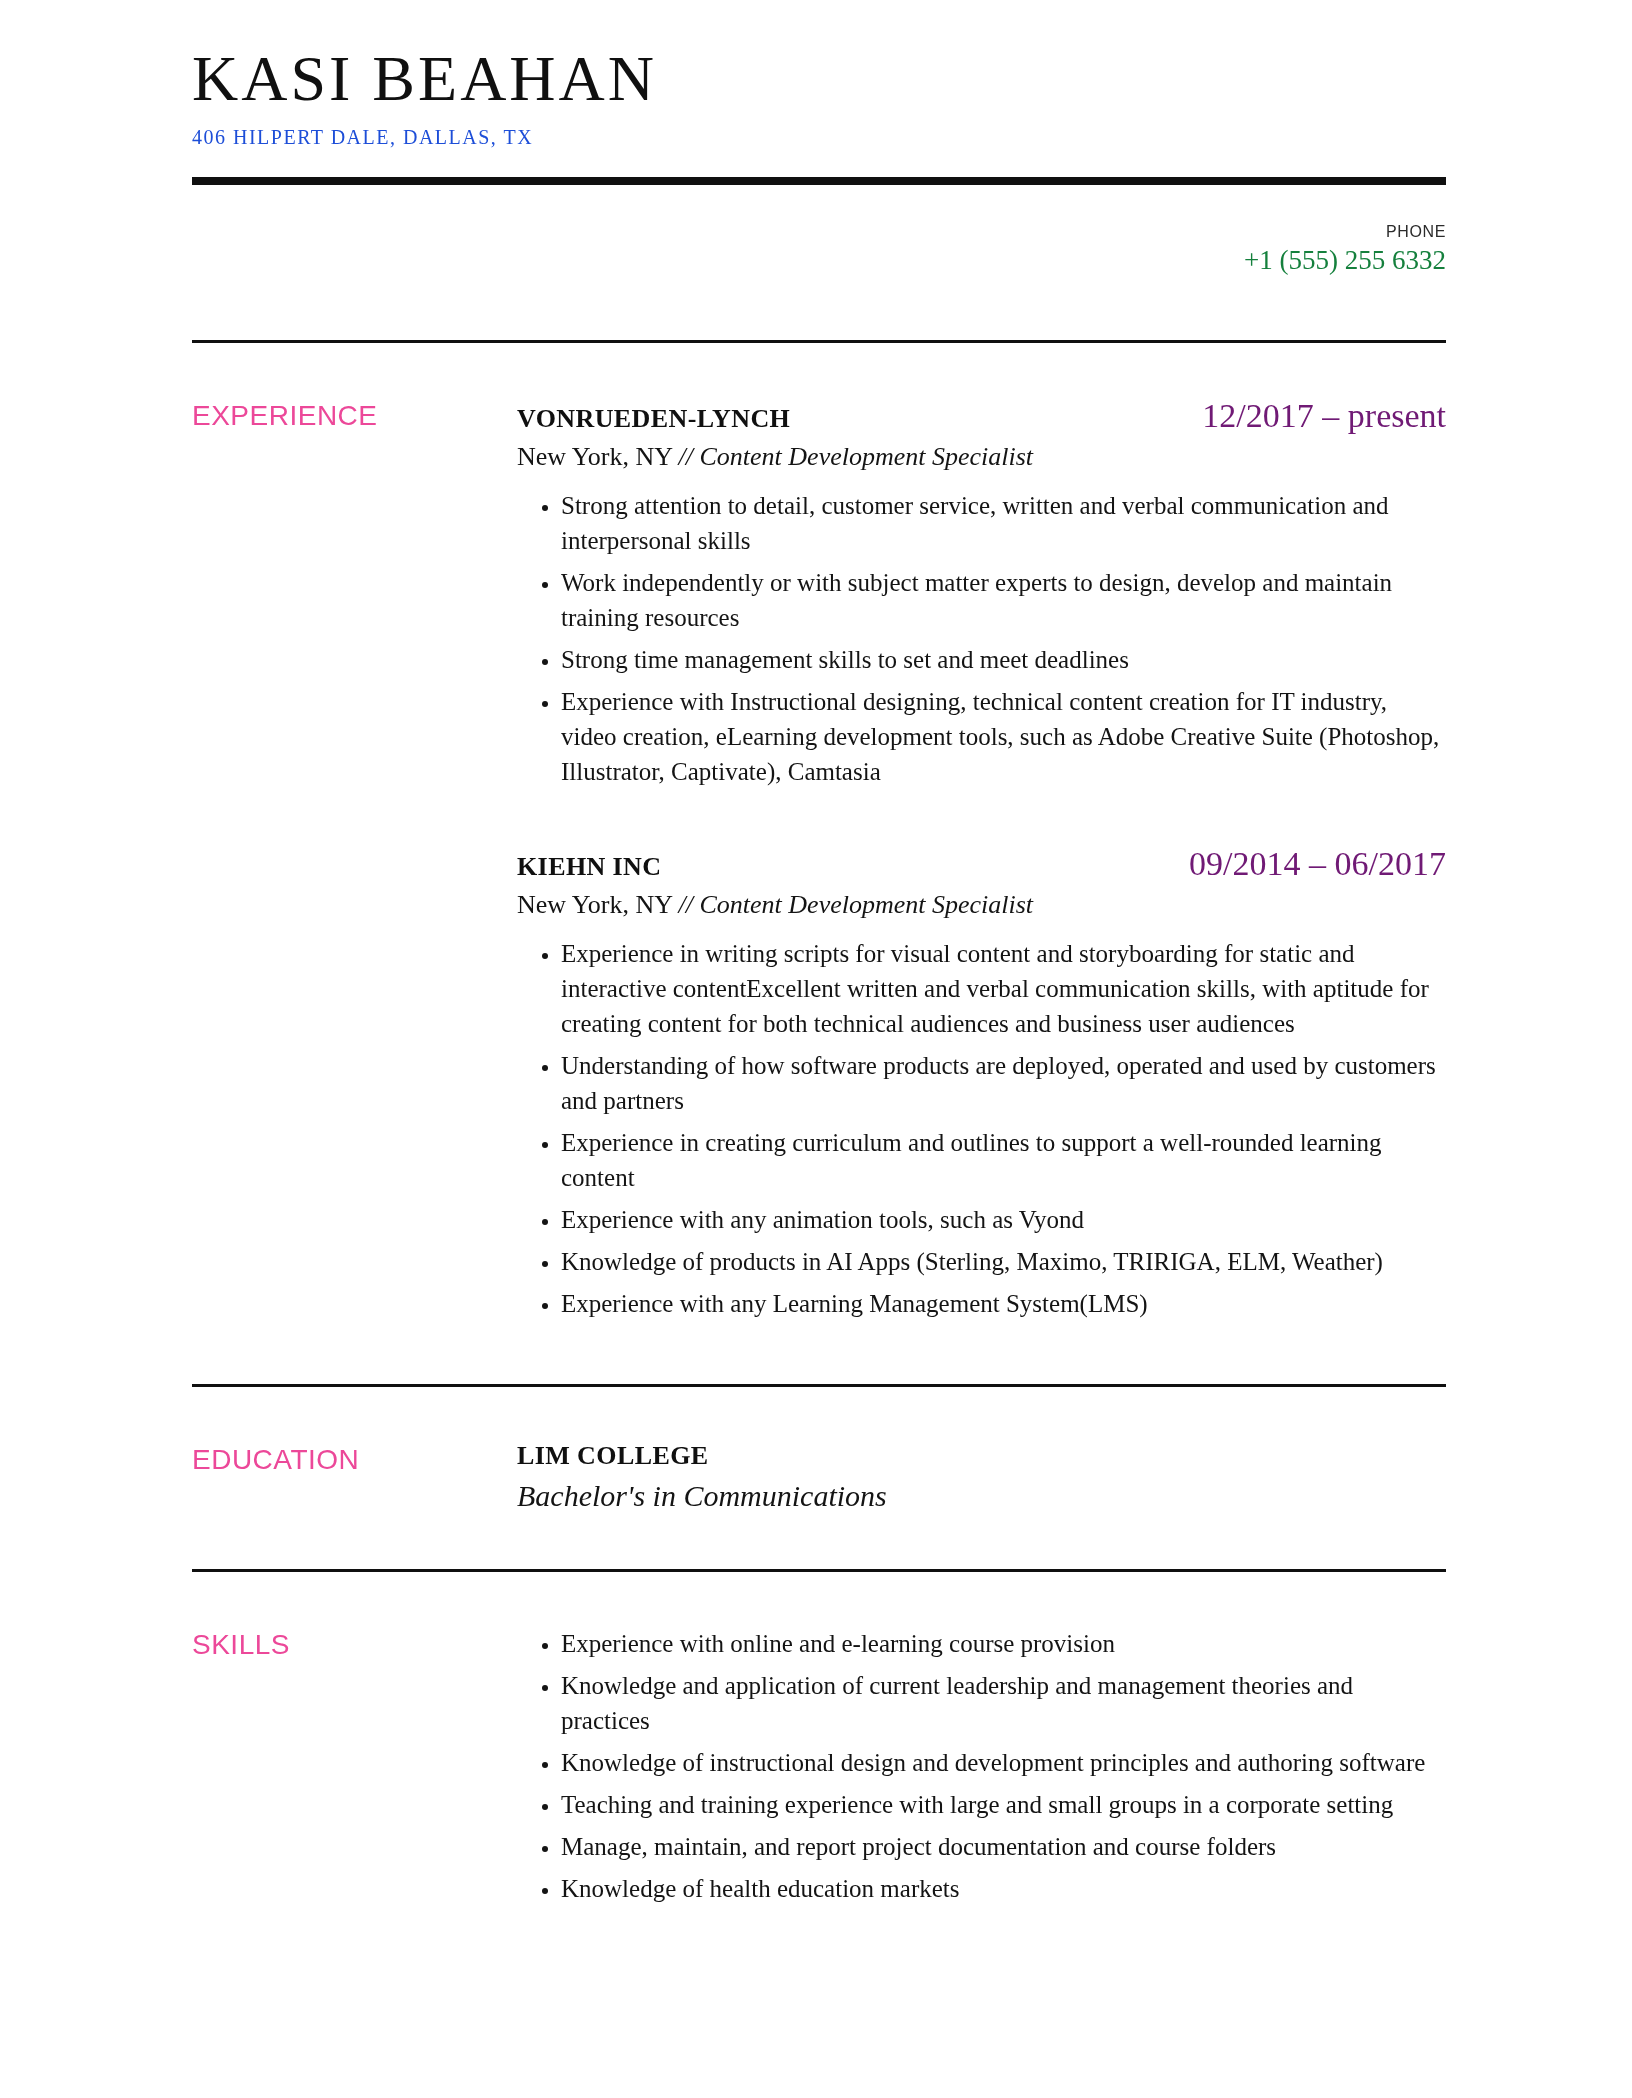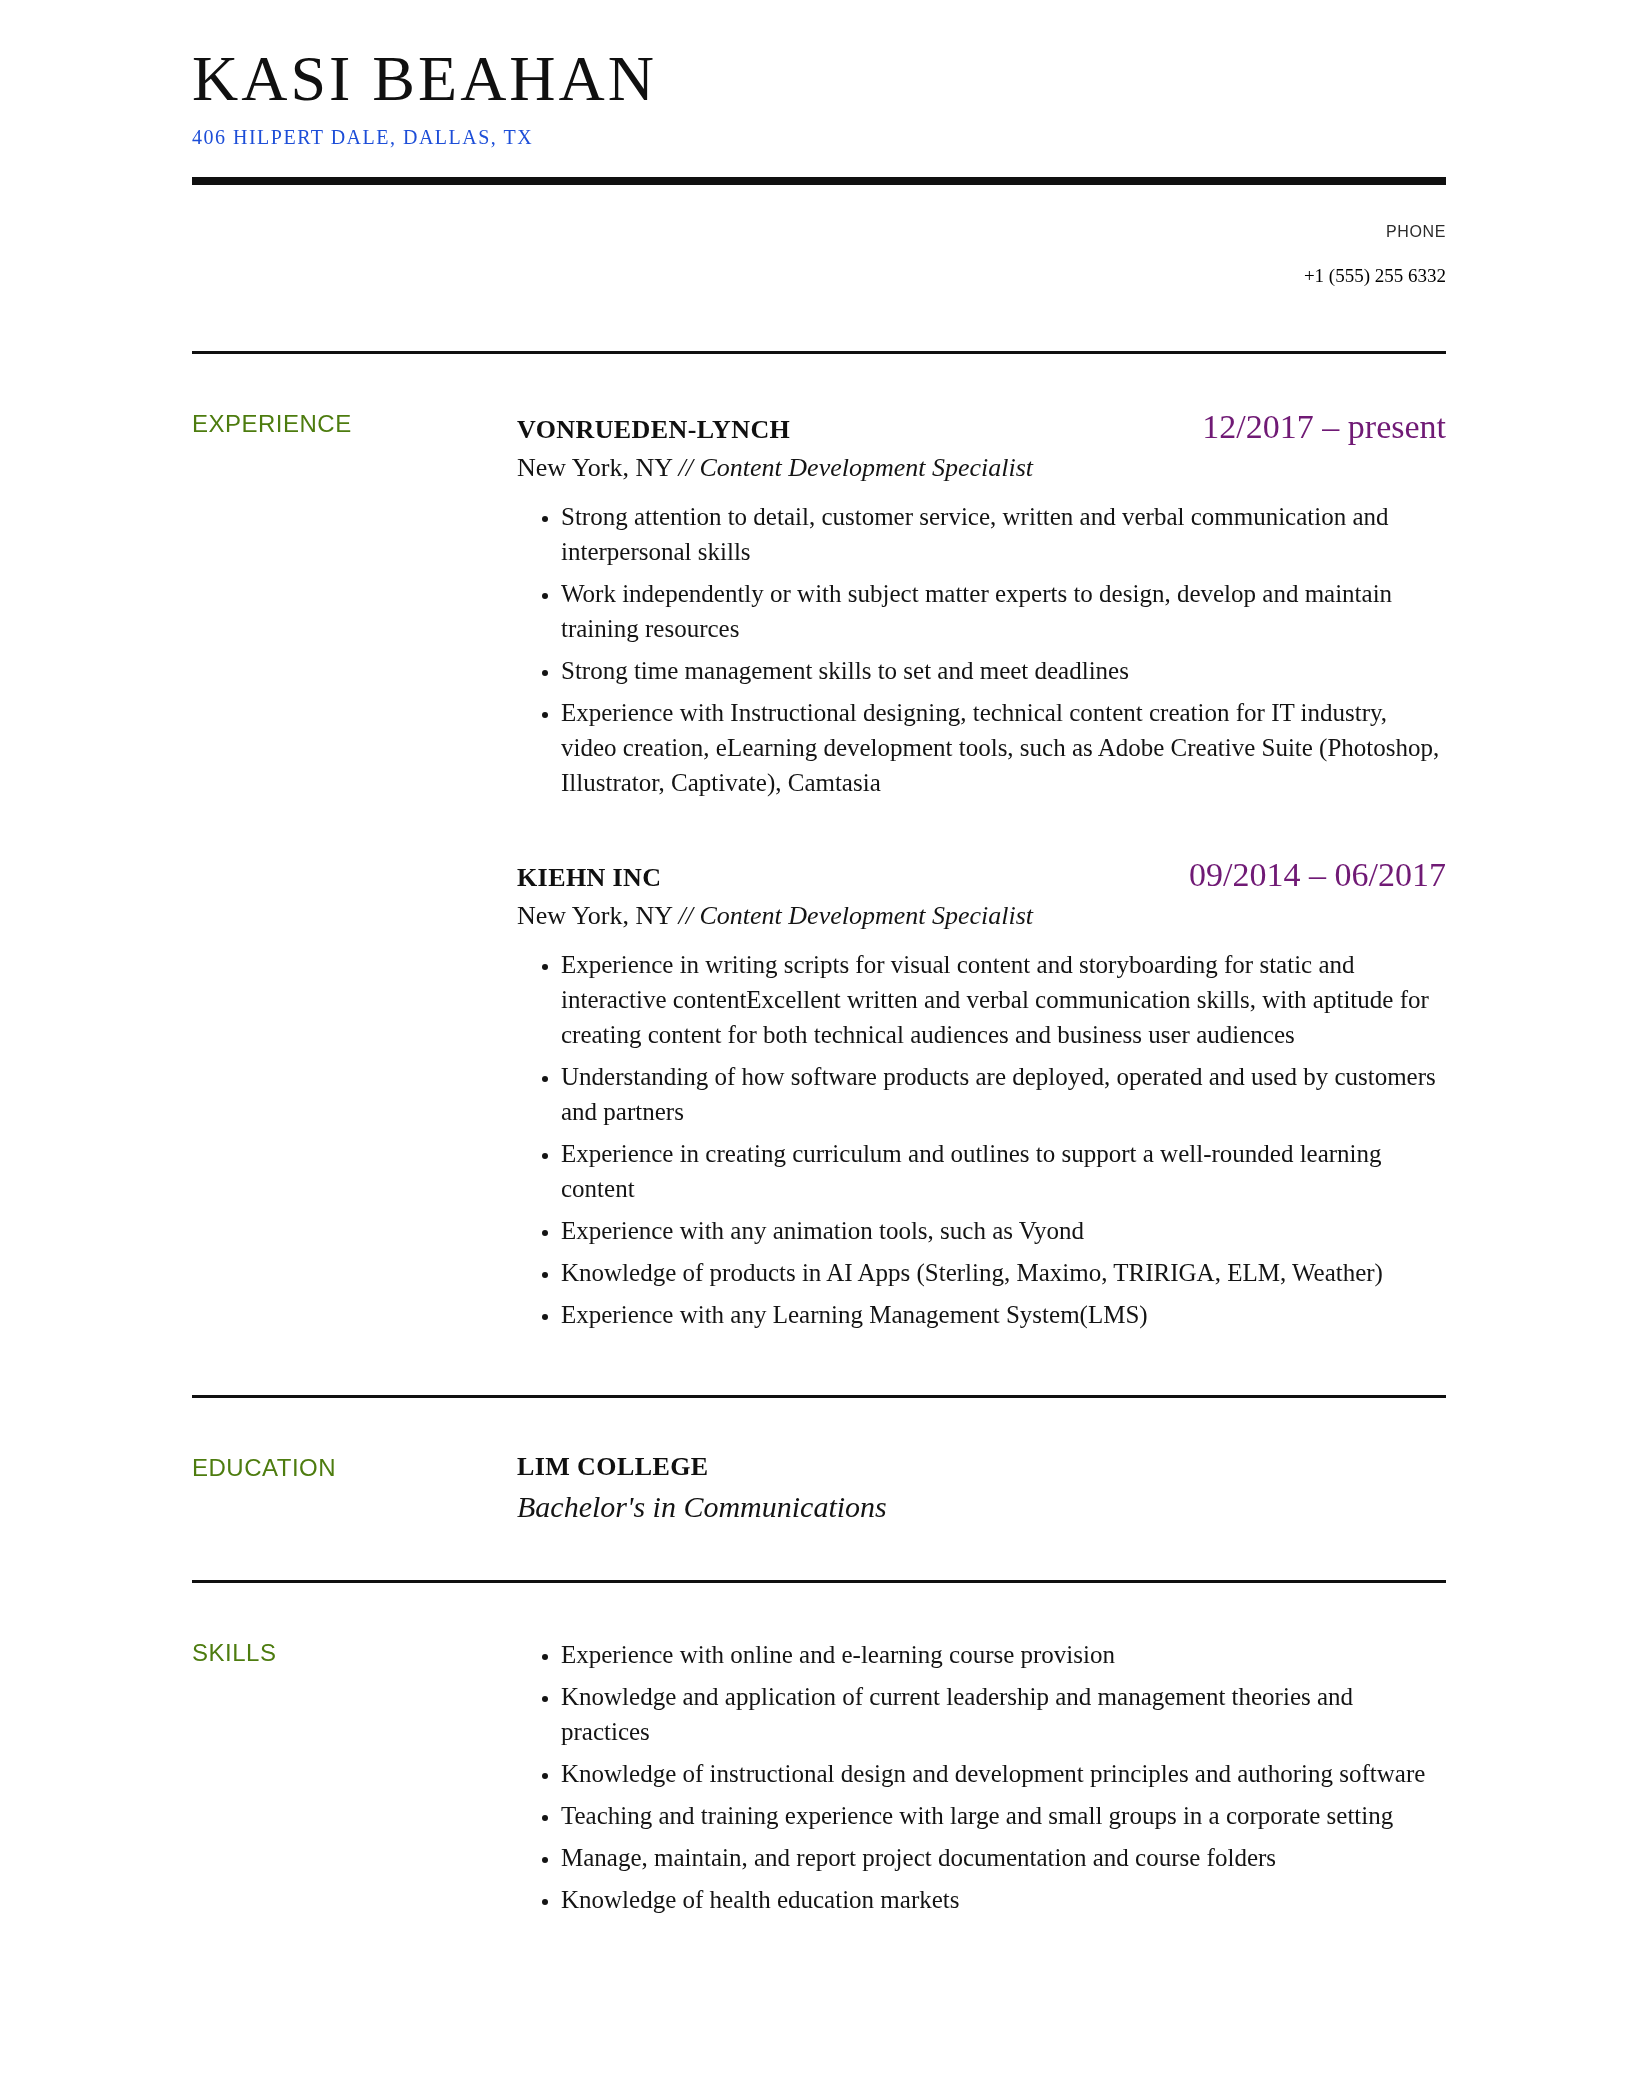--- a/index.html
+++ b/index.html
@@ -41,41 +41,41 @@
     margin-top: 38px;
     text-align: right;
   }
   .contact-label {
     font-family: "Liberation Sans", sans-serif;
     font-size: 16px;
     letter-spacing: 0.6px;
     color: #2b2b2b;
   }
   .contact-value {
-    margin-top: 24px;
-    font-size: 19px;
-    color: #000000;
+    margin-top: 4px;
+    font-size: 27px;
+    color: #15803d;
   }
   .rule-thin {
     height: 3px;
     background: #101010;
     margin-top: 64px;
   }
 
   
   .section {
     display: flex;
     align-items: flex-start;
     padding: 54px 0 56px 0;
   }
   .section-label {
     font-family: "Liberation Sans", sans-serif;
-    font-size: 24px;
+    font-size: 28px;
     letter-spacing: 0.5px;
-    color: #4d7c0f;
+    color: #ec4899;
     width: 325px;
     flex-shrink: 0;
     line-height: 1.2;
     padding-top: 2px;
   }
   .section-content {
     flex: 1;
     min-width: 0;
   }
 

